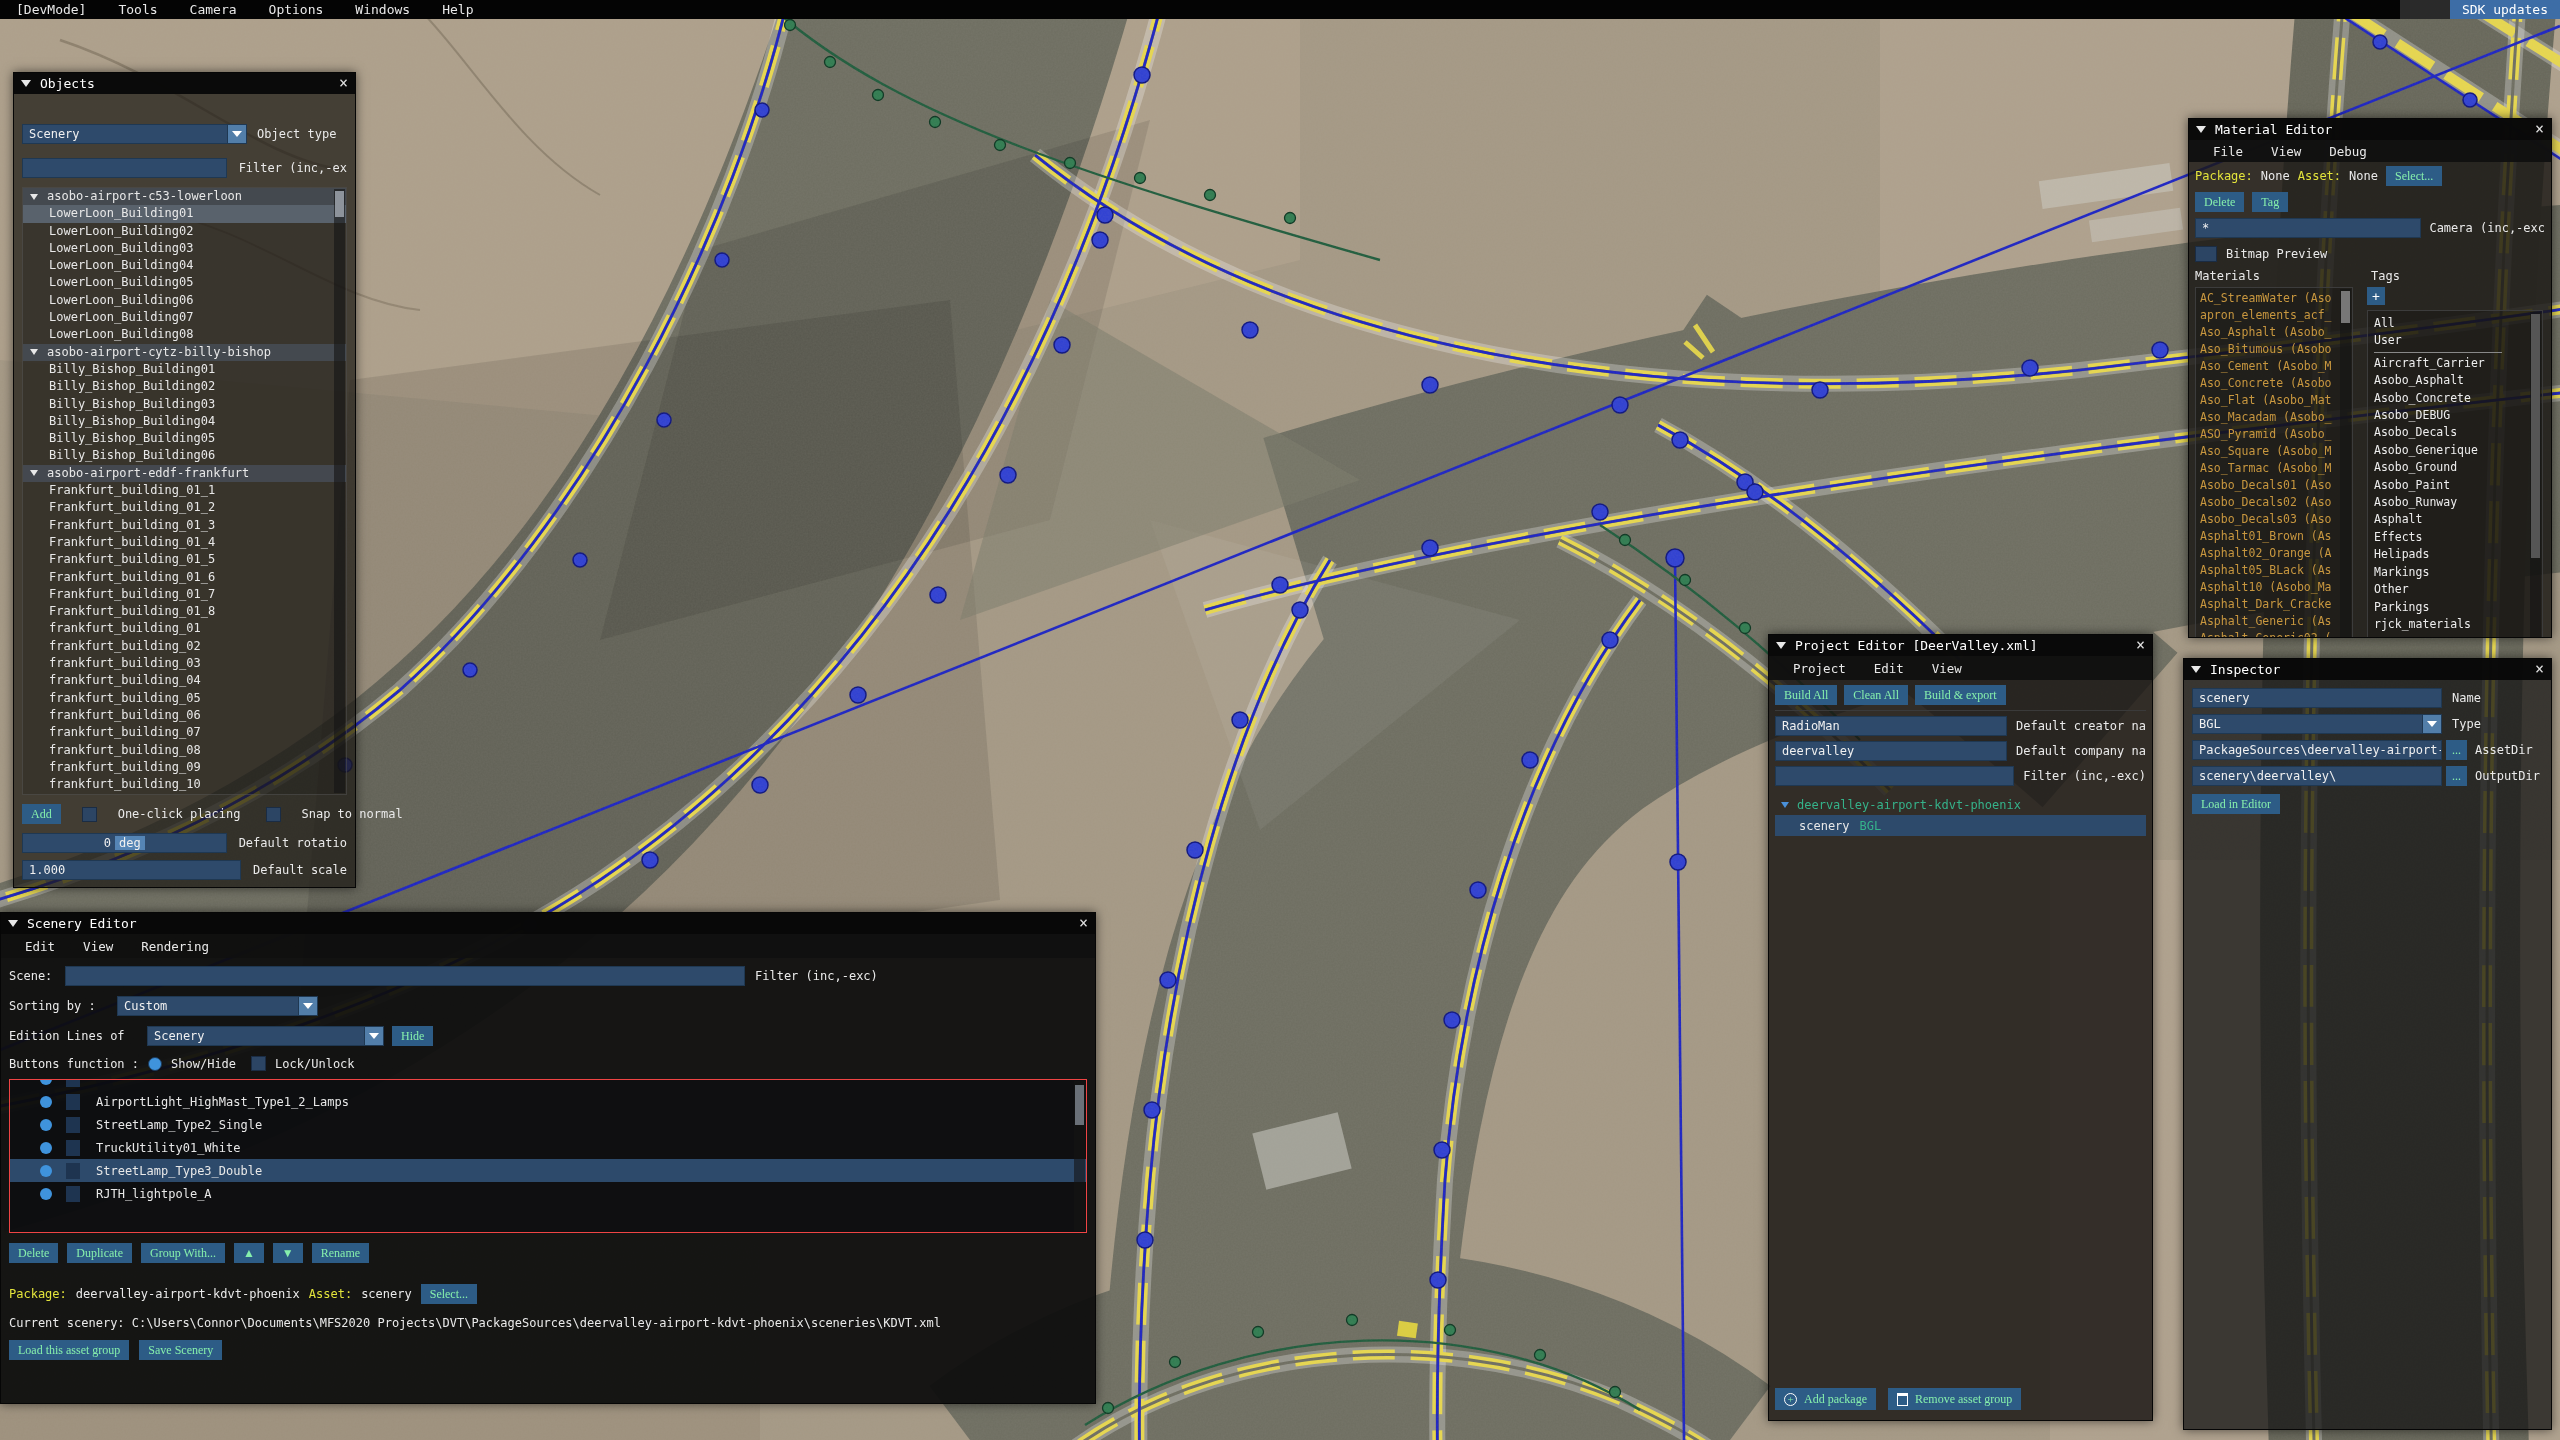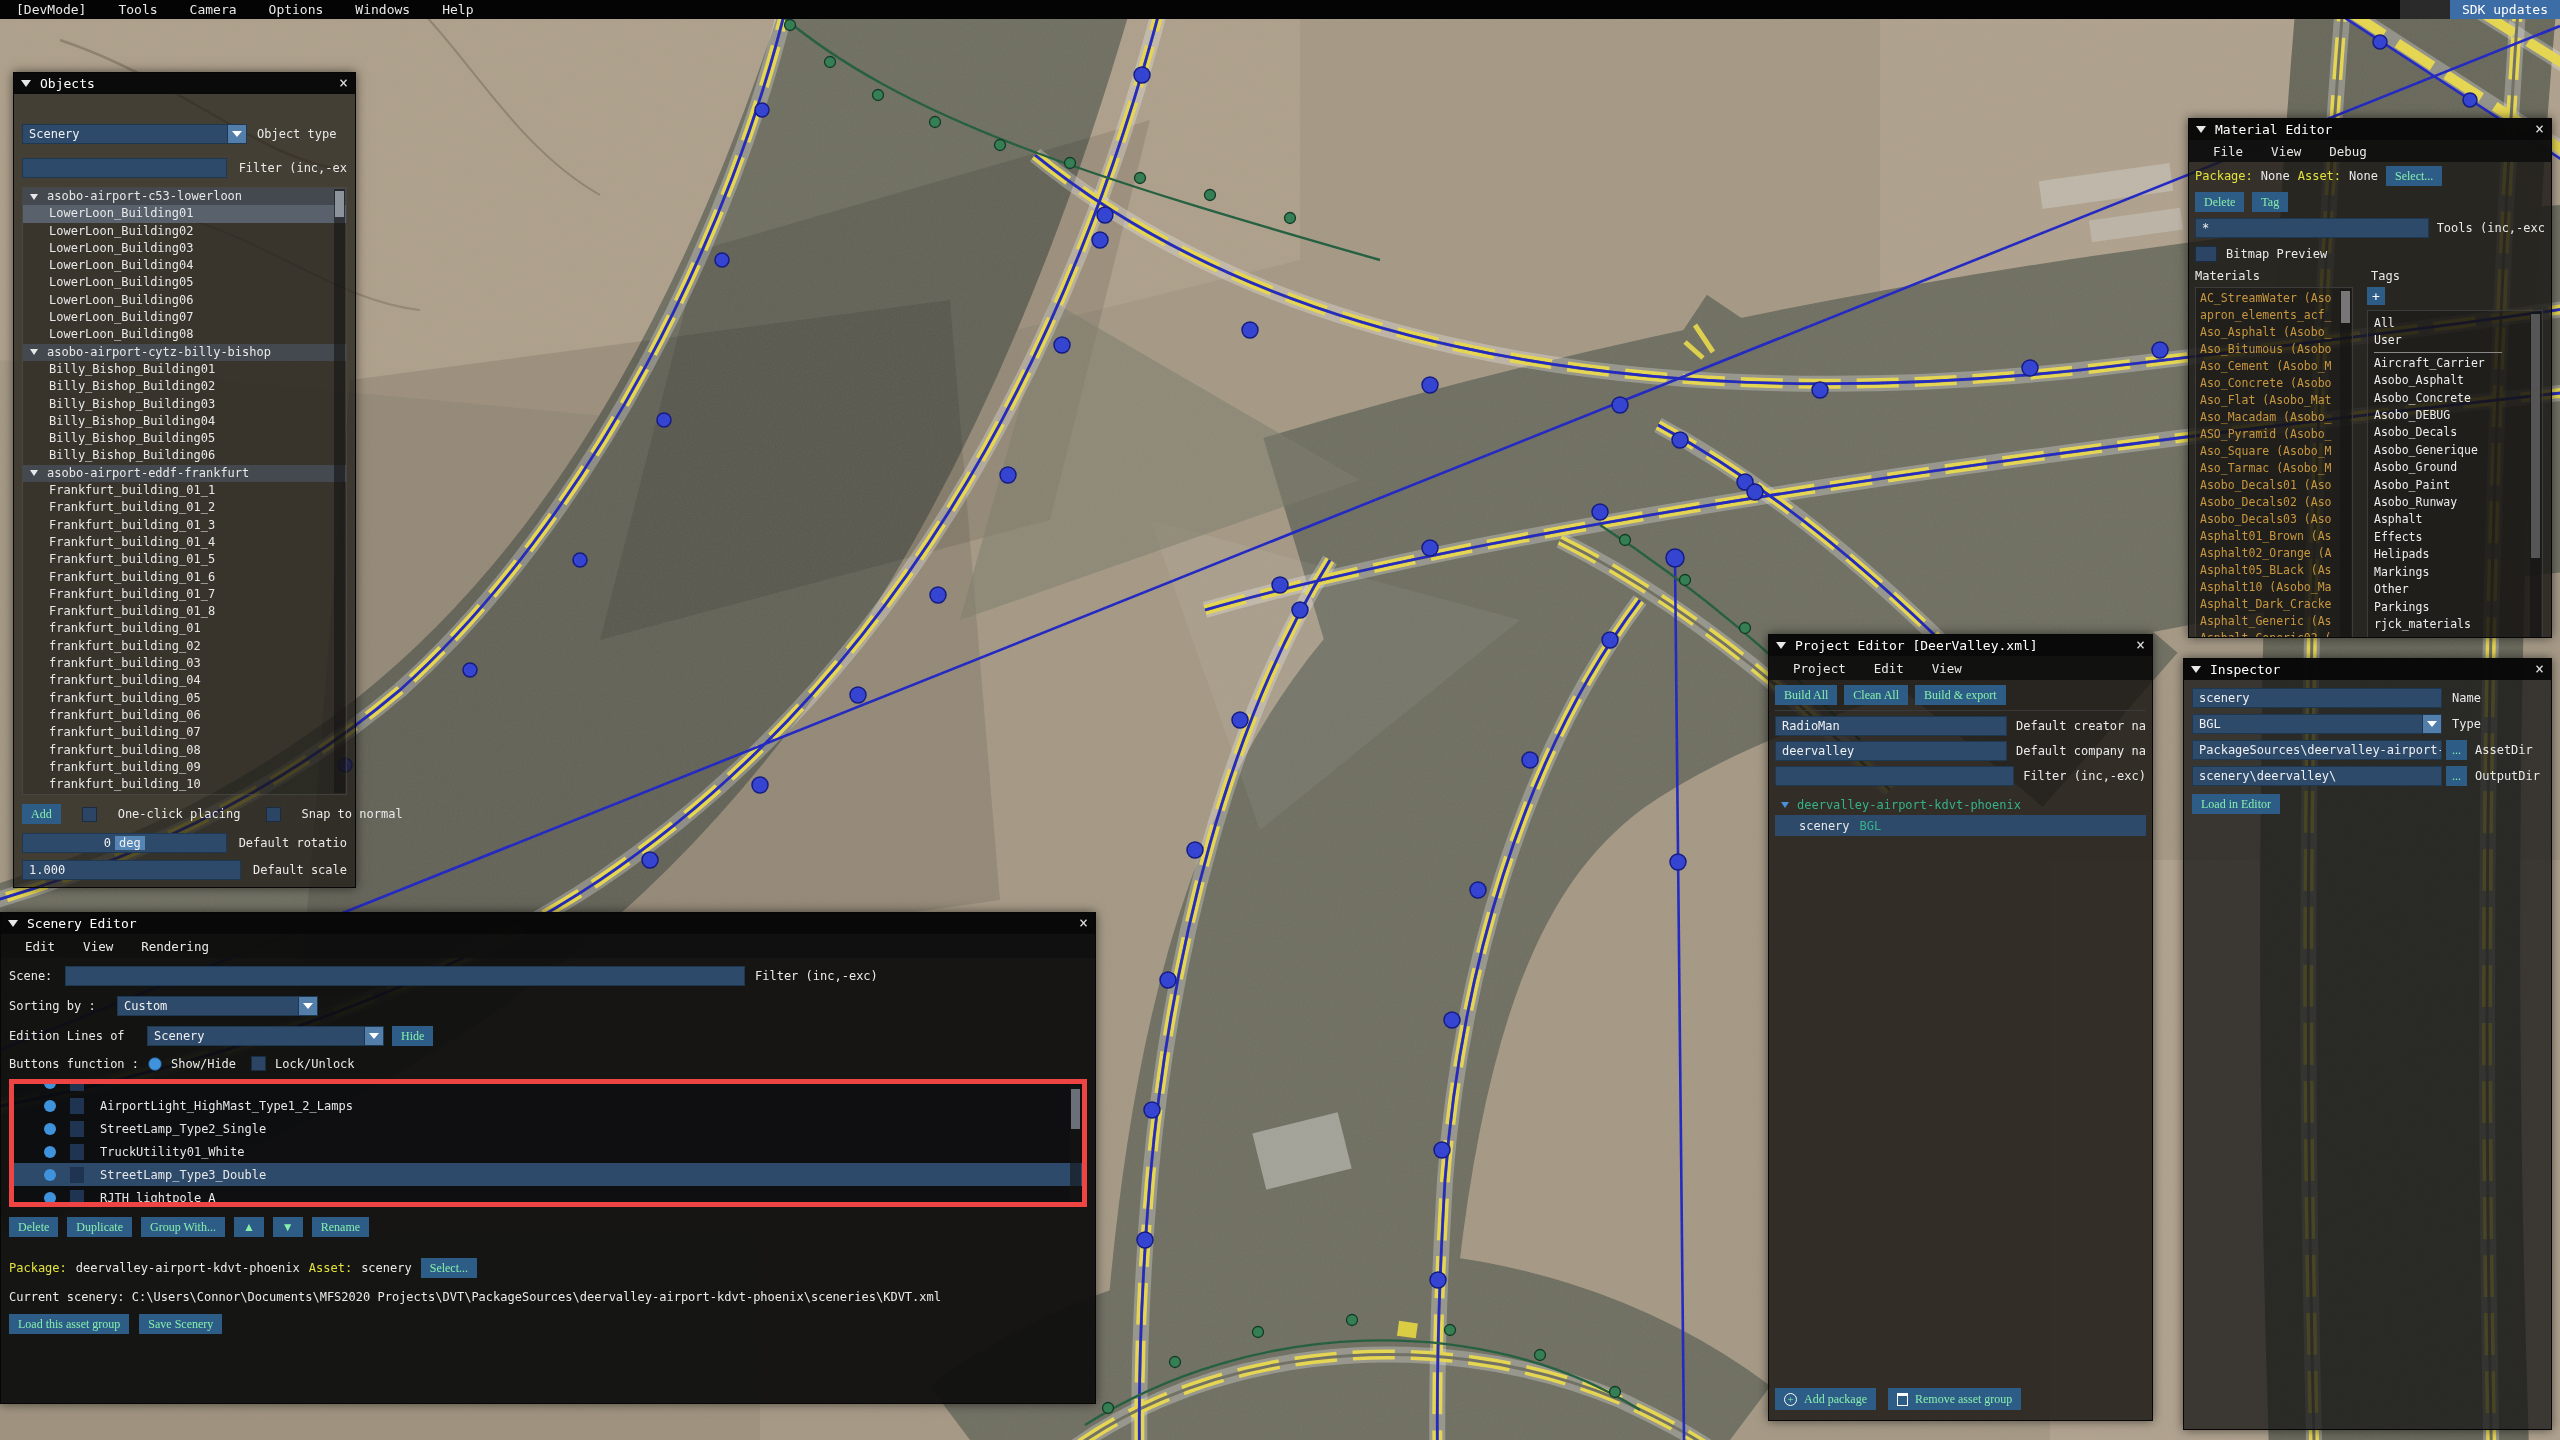--- a/index.html
+++ b/index.html
@@ -51,21 +51,21 @@
     font-size:12px; line-height:17.3px; background:rgba(10,10,10,.18); border:1px solid rgba(90,90,90,.5); }
   .olist-group { background:rgba(70,76,86,.85); display:flex; align-items:center; padding-left:7px; height:17.3px; }
   .olist-group .mini-tri { width:0; height:0; border-left:4px solid transparent; border-right:4px solid transparent;
     border-top:6px solid #e8e8e8; margin-right:9px; }
   .olist-item { padding-left:26px; height:17.3px; white-space:nowrap; }
   .olist-item.sel { background:rgba(95,106,120,.85); }
 
   
   #scenery-panel { left:0; top:912px; width:1096px; height:492px; background:rgba(13,13,13,.94); }
   #scenery-panel .body { padding:0 8px; display:flex; flex-direction:column; flex:1; }
-  .scnlist { position:relative; margin-top:8px; height:128px; border:5px solid #ef4444;
+  .scnlist { position:relative; margin-top:8px; height:154px; border:1px solid #ef4444;
     background:rgba(8,10,14,.5); overflow:hidden; }
   .scnrow { height:23px; display:flex; align-items:center; }
   .scnrow.sel { background:#2d4a6b; }
   .scnrow .dot { width:12px; height:12px; border-radius:50%; background:#3f93dc; margin-left:30px; flex:none; }
   .scnrow .sq { width:14px; height:16px; background:#1e3450; margin-left:14px; flex:none; }
   .scnrow .txt { margin-left:16px; white-space:nowrap; }
   .partial { margin-top:-13px; }
 
   
   #project-panel { left:1768px; top:634px; width:385px; height:787px; background:rgba(24,21,18,.82); overflow:hidden; }
@@ -588,21 +588,21 @@
       <span class="ylbl">Asset:</span>
       <span class="lbl">None</span>
       <div class="btn">Select...</div>
     </div>
     <div class="row" style="margin-top:6px; gap:8px;">
       <div class="btn">Delete</div>
       <div class="btn">Tag</div>
     </div>
     <div class="row" style="margin-top:6px; overflow:hidden;">
       <div class="field" style="width:238px;">*</div>
-      <span class="lbl" style="margin-left:8px;">Tools (inc,-exc</span>
+      <span class="lbl" style="margin-left:8px;">Camera (inc,-exc</span>
     </div>
     <div class="row" style="margin-top:8px; gap:9px;">
       <span class="cb" style="width:22px;height:16px;"></span>
       <span class="lbl">Bitmap Preview</span>
     </div>
     <div class="row" style="margin-top:7px;">
       <span class="lbl" style="width:176px;">Materials</span>
       <span class="lbl">Tags</span>
     </div>
     <div class="cols">

